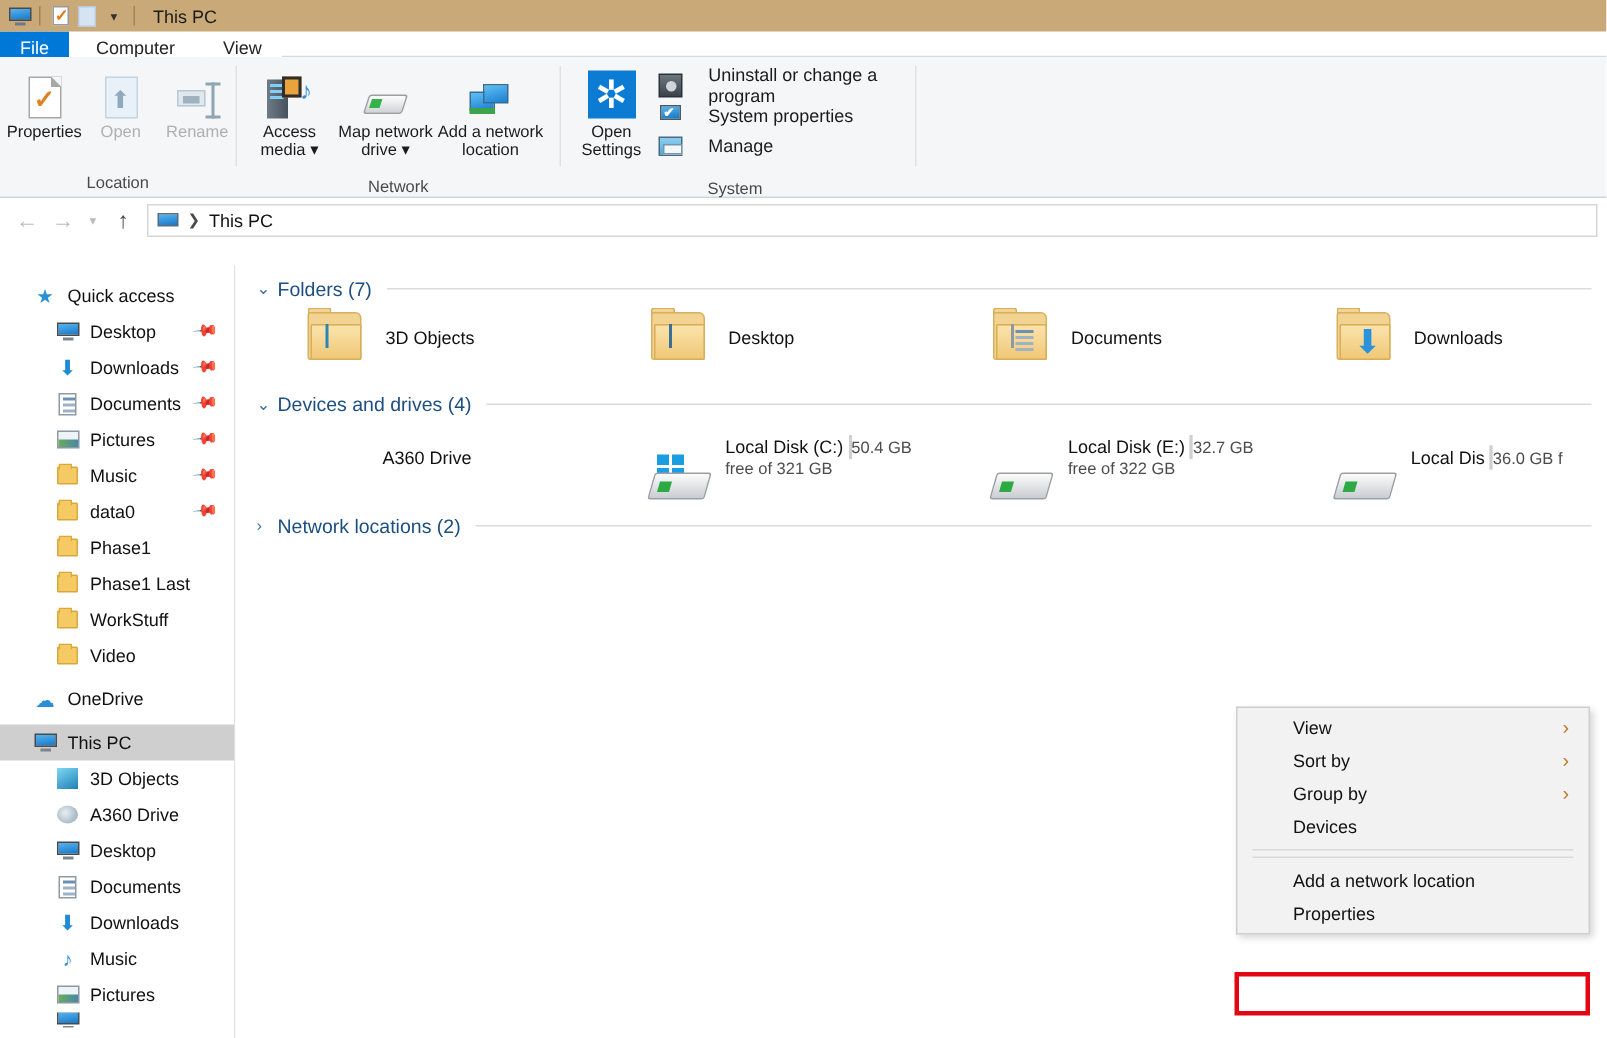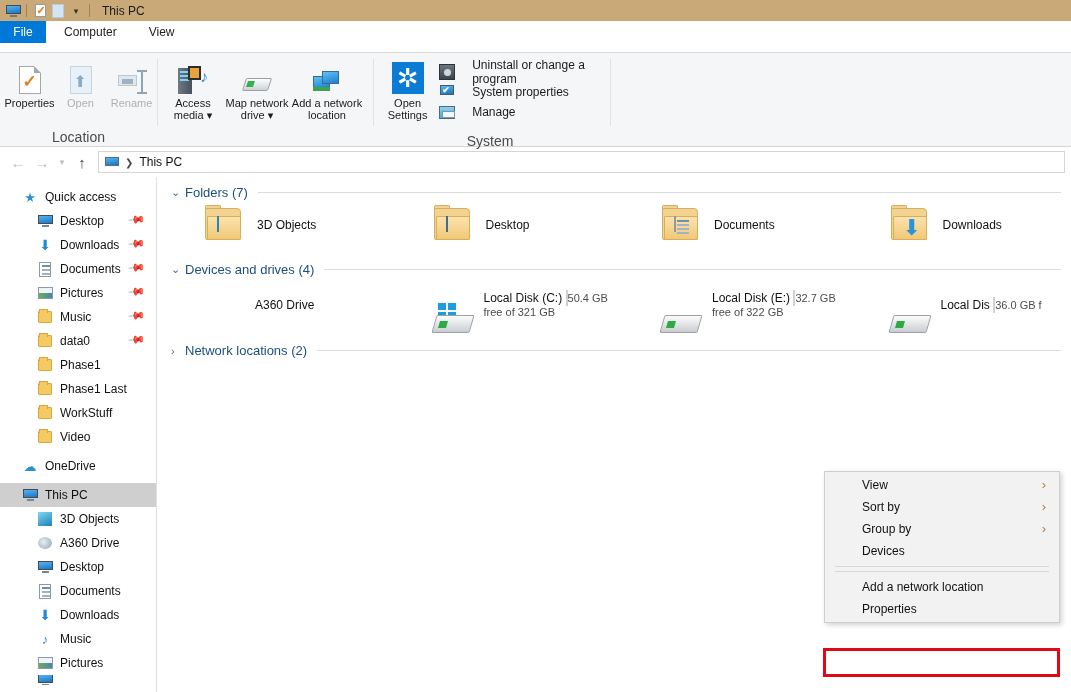--- a/index.html
+++ b/index.html
@@ -25,32 +25,32 @@
   .monitor-ico{ position:relative; width:15px; height:12px; }
   .monitor-ico i{ position:absolute; left:0; top:0; width:15px; height:9px;
      background:linear-gradient(170deg,#56b2f0,#1878c8); border:1px solid #4a4a4a; }
   .monitor-ico b{ position:absolute; left:4px; bottom:0; width:7px; height:2px; background:#6d7a85; }
   .page-ico{ width:11px; height:13px; background:#fdfdfd; border:1px solid #9a9a9a; position:relative; }
   .page-ico:after{ content:"✓"; position:absolute; left:1px; top:-1px; font-size:11px; color:#e07a1a; font-weight:bold;}
   .blue-sq{ width:12px; height:14px; background:#d6e4f2; border:1px solid #b8cce0; }
   .chev{ font-size:9px; color:#333; }
 
   
-  #tabs{ height:32px; background:#ffffff; display:flex; border-bottom:1px solid #d9d9d9;}
+  #tabs{ height:17px; background:#ffffff; display:flex; border-bottom:1px solid #d9d9d9;}
   .tab{ display:flex; align-items:center; justify-content:center; font-size:12px; height:22px; }
   .tab.file{ width:46px; background:#0078d7; color:#fff; }
   .tab.inactive{ padding:0 14px; background:#f7f7f7; color:#222; border-right:1px solid #e3e3e3;}
   .tab.active{ padding:0 18px; background:#ffffff; color:#222; }
   #tabs .filler{ flex:1; background:#ffffff; }
 
   
   #ribbon{ height:94px; background:#f4f6f8; border-bottom:1px solid #d4d4d4; display:flex; position:relative;}
   .rgroup{ position:relative; height:94px; display:flex; flex-direction:column; }
   .rgroup .items{ flex:1; display:flex; align-items:flex-start; padding-top:7px; }
-  .rgroup .gtitle{ height:17px; line-height:15px; text-align:center; font-size:14px; color:#4a4a4a;margin-top:12px; }
+  .rgroup .gtitle{ height:17px; line-height:15px; text-align:center; font-size:11px; color:#4a4a4a;margin-top:12px; }
   .rsep{ width:1px; background:#dfe1e3; margin:6px 0 20px 0; }
 
   .bigbtn{ width:58px; display:flex; flex-direction:column; align-items:center; gap:3px; padding-top:2px;}
   .bigbtn .lbl{ font-size:11px; text-align:center; line-height:12px; color:#1b1b1b;}
   .bigbtn.disabled .lbl{ color:#b0b0b0; }
   .bigbtn .ic{ height:32px; display:flex; align-items:flex-end; justify-content:center;}
 
   .smallrow{ display:flex; align-items:center; gap:17px; height:20px; font-size:12px; color:#1b1b1b;}
   .smallrow .ic{ width:16px; height:16px; display:flex; align-items:center; justify-content:center;}
 
@@ -279,20 +279,21 @@
         <div class="ic">
           <div class="netadd-ic">
               <span class="b"></span>
               <span class="a"></span>
               <div class="base"></div>
             </div>
         </div>
         <div class="lbl">Add a network location</div>
       </div>
     </div>
+    <div class="gtitle">Network</div>
   </div>
   <div class="rsep"></div>
 
   <div class="rgroup" style="width:236px">
     <div class="items" style="padding-left:8px">
       <div class="bigbtn" style="width:58px">
         <div class="ic">
             <div class="gear-ic"></div>
           </div>
         <div class="lbl">Open Settings</div>

